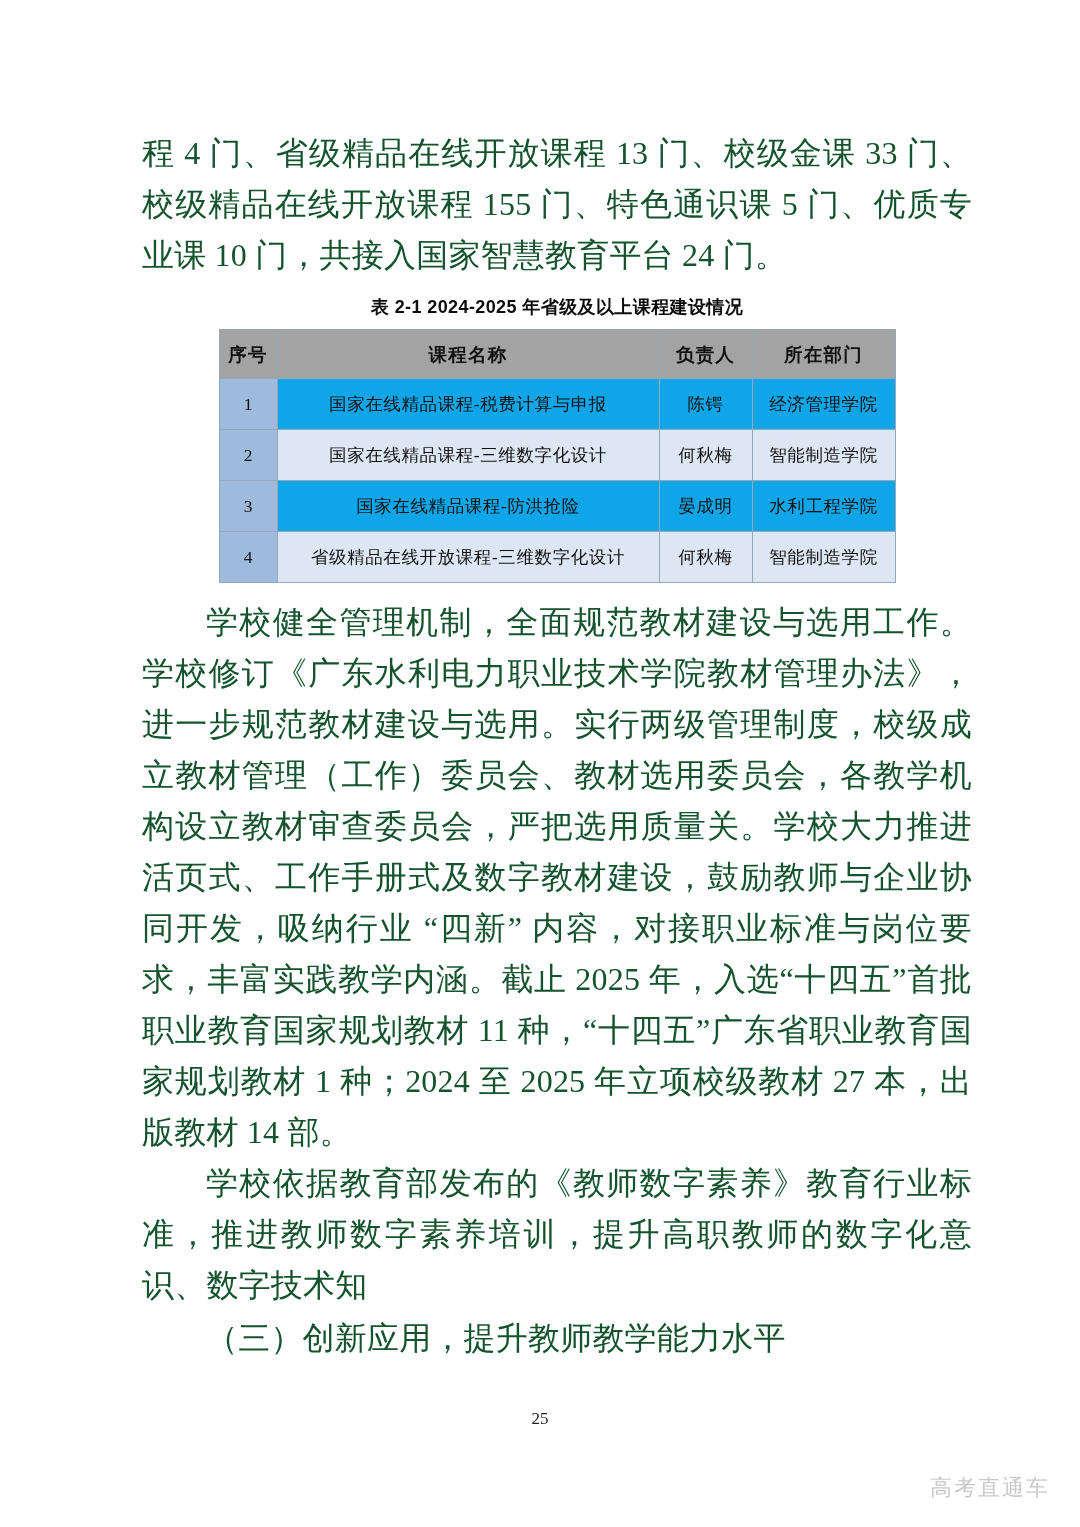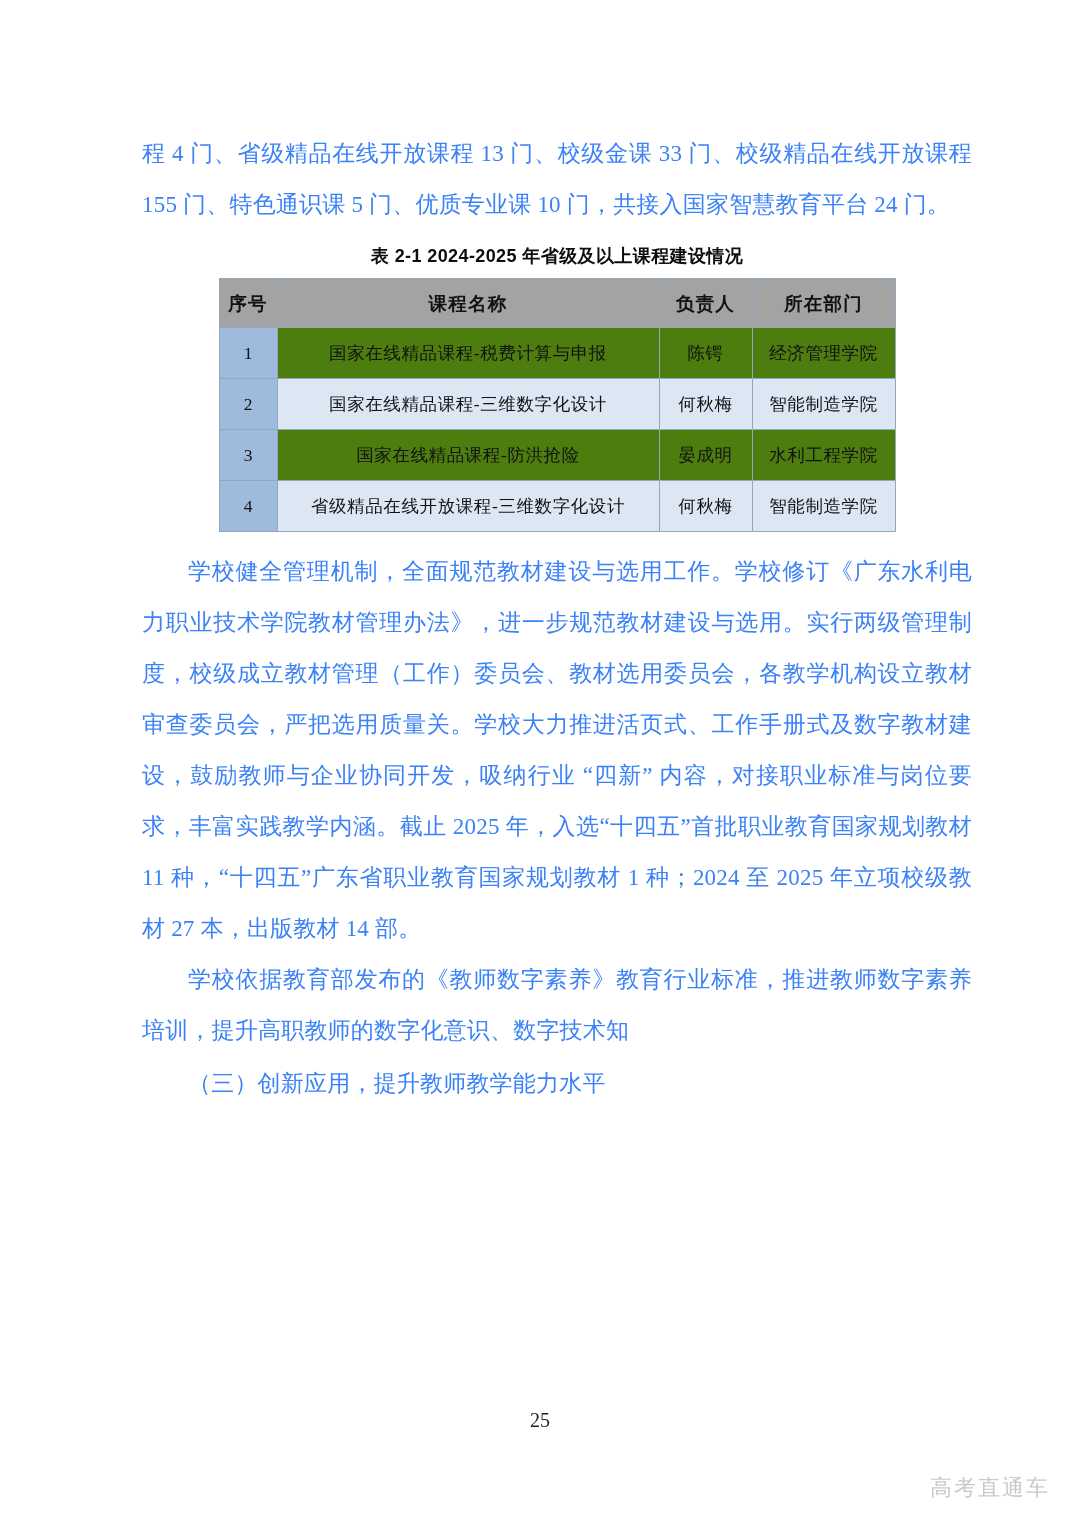--- a/index.html
+++ b/index.html
@@ -20,27 +20,27 @@
     box-sizing: border-box;
   }
   .content {
     position: absolute;
     left: 142px;
     top: 128px;
     width: 830px;
   }
   
   .para {
-    font-size: 23px;
+    font-size: 32px;
     line-height: 51px;
     text-align: justify;
     text-justify: inter-ideograph;
     letter-spacing: 0.2px;
     margin: 0;
-    color: #3b82f6;
+    color: #14532d;
   }
   .para.indent {
     text-indent: 2em;
   }
   .para.heading {
     text-indent: 2em;
     margin-top: 2px;
   }
   
   .table-caption {
@@ -85,37 +85,37 @@
     height: 48px;
     font-size: 18.5px;
     letter-spacing: 1.2px;
   }
   table.data tbody tr td.idx {
     background: #9ebadc;
     font-weight: normal;
     letter-spacing: 0;
   }
   table.data tbody tr.even td {
-    background: #4d7c0f;
+    background: #0ea5e9;
   }
   table.data tbody tr.odd td {
     background: #dde6f3;
   }
   table.data tbody tr.even td.idx,
   table.data tbody tr.odd td.idx {
     background: #9ebadc;
   }
   
   .page-number {
     position: absolute;
     left: 0;
     right: 0;
     top: 1409px;
     text-align: center;
-    font-size: 20px;
+    font-size: 17px;
     color: #222222;
   }
   .watermark {
     position: absolute;
     right: 30px;
     top: 1473px;
     font-size: 22px;
     color: #c9c9c9;
     letter-spacing: 2px;
     font-family: "Liberation Sans", "DejaVu Sans", sans-serif;

